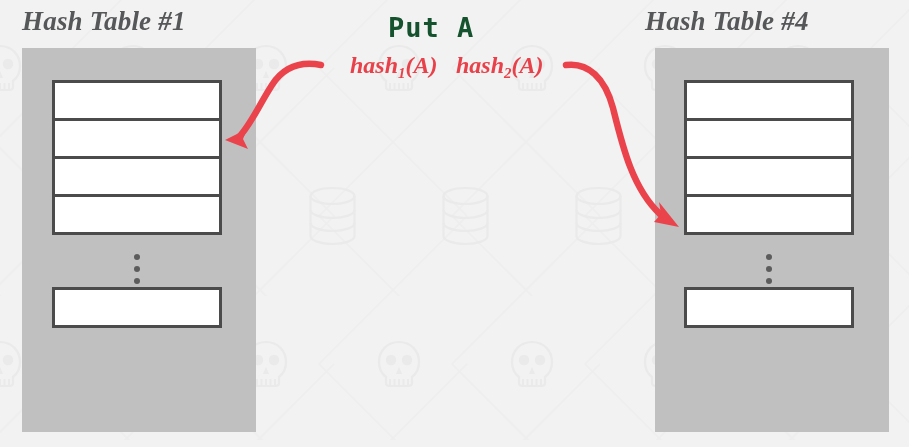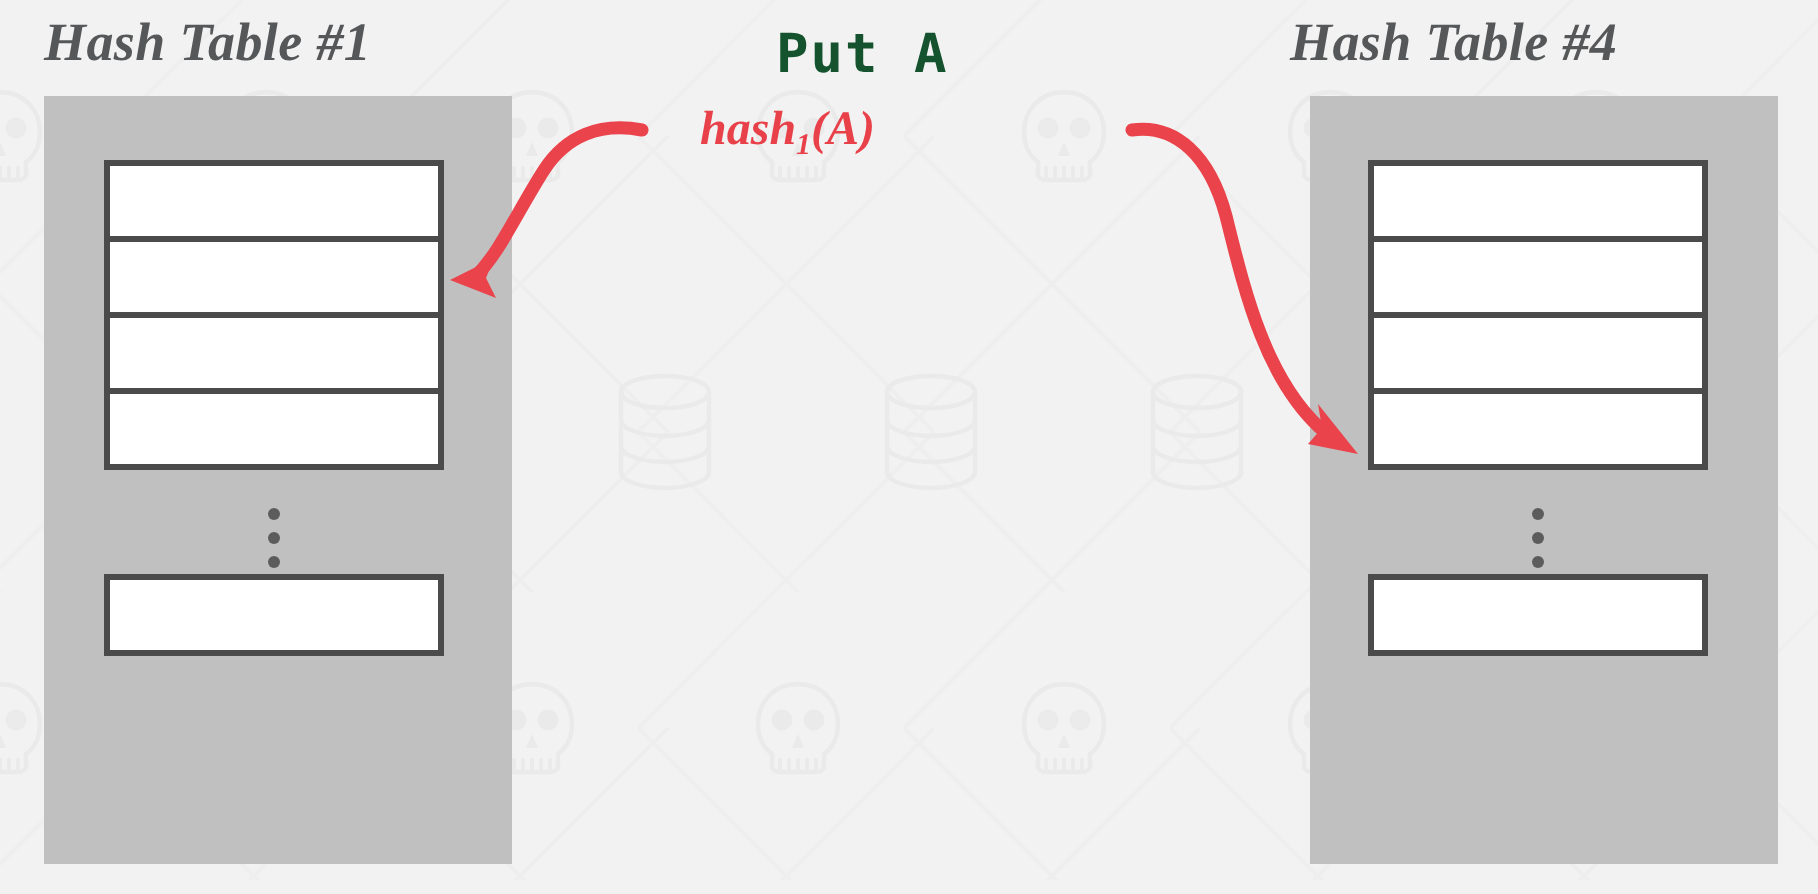--- a/index.html
+++ b/index.html
@@ -217,20 +217,23 @@
   </div>
 
   <div class="last-slot" id="last-slot-left"></div>
 
   <div id="op-label">Put A</div>
 
   <div class="hash-label" id="hash-label-1">
     <span>hash</span><sub>1</sub><span>(A)</span>
   </div>
 
+  <div class="hash-label" id="hash-label-2">
+    <span>hash</span><sub>2</sub><span>(A)</span>
+  </div>
 
   <div class="table-title" id="title-right">Hash Table #4</div>
 
   <div class="panel" id="panel-right"></div>
 
   <div class="slot-stack" id="stack-right">
     <div class="slot"></div>
     <div class="slot"></div>
     <div class="slot"></div>
     <div class="slot"></div>

